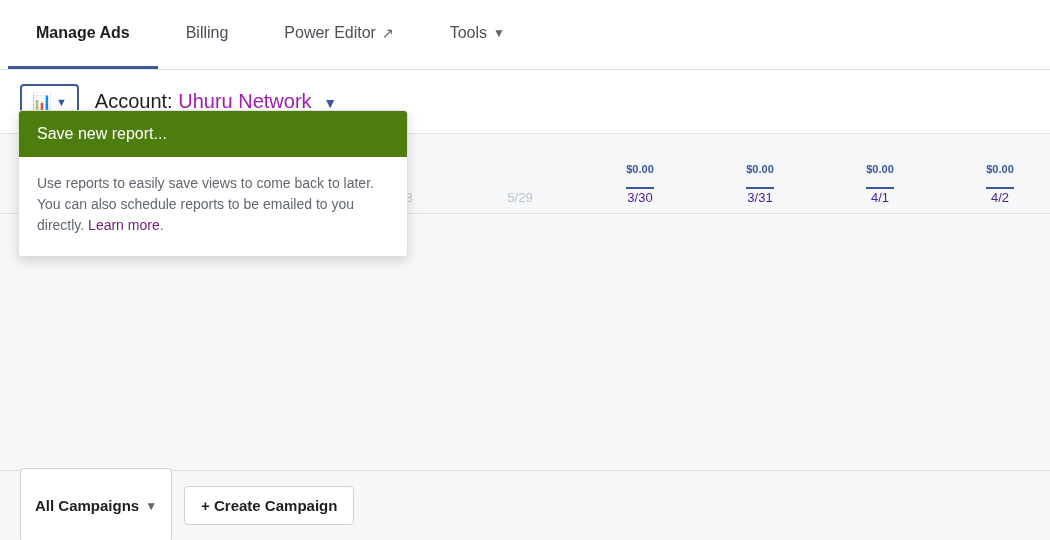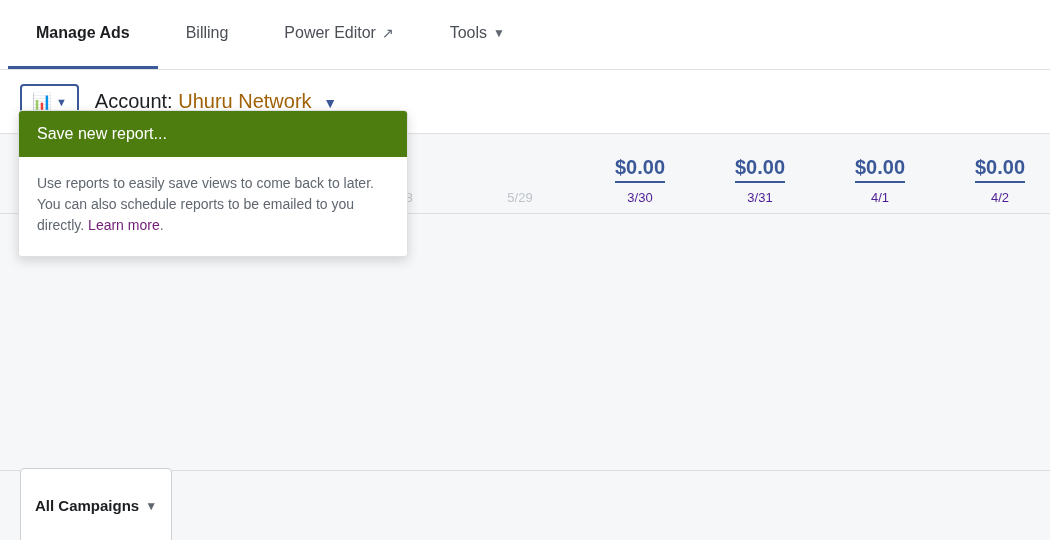--- a/index.html
+++ b/index.html
@@ -79,21 +79,21 @@
     }
 
     .account-label {
       font-size: 20px;
       color: #1c1e21;
     }
     .account-label strong {
       font-weight: 400;
     }
     .account-name {
-      color: #a16207;
+      color: #a21caf;
       margin-top: 9px;
     }
     .account-dropdown-arrow {
       margin-left: 6px;
       font-size: 14px;
       color: #3b5998;
     }
 
     
     .dropdown-menu {
@@ -141,26 +141,26 @@
       padding-bottom: 8px;
       gap: 60px;
     }
     .date-col {
       display: flex;
       flex-direction: column;
       align-items: center;
       min-width: 60px;
     }
     .date-amount {
-      font-size: 20px;
+      font-size: 11px;
       font-weight: 600;
       color: #3b5998;
       border-bottom: 2px solid #3b5998;
-      padding-bottom: 2px;
-      margin-bottom: 7px;
+      padding-bottom: 12px;
+      margin-bottom: 1px;
     }
     .date-label {
       font-size: 13px;
       color: #4c1d95;
     }
     .date-col.faded .date-amount,
     .date-col.faded .date-label {
       color: #bec3c9;
       border-color: #bec3c9;
     }
@@ -274,13 +274,16 @@
     <div class="date-amount">$0.00</div>
     <div class="date-label">4/2</div>
   </div>
 </div>
 
 <div class="bottom-toolbar">
   <button class="btn-all-campaigns">
     <span>All Campaigns</span>
     <span class="down-arrow">▼</span>
   </button>
+  <button class="btn-create-campaign">
+    <span>+ Create Campaign</span>
+  </button>
 </div>
 
 </body></html>

